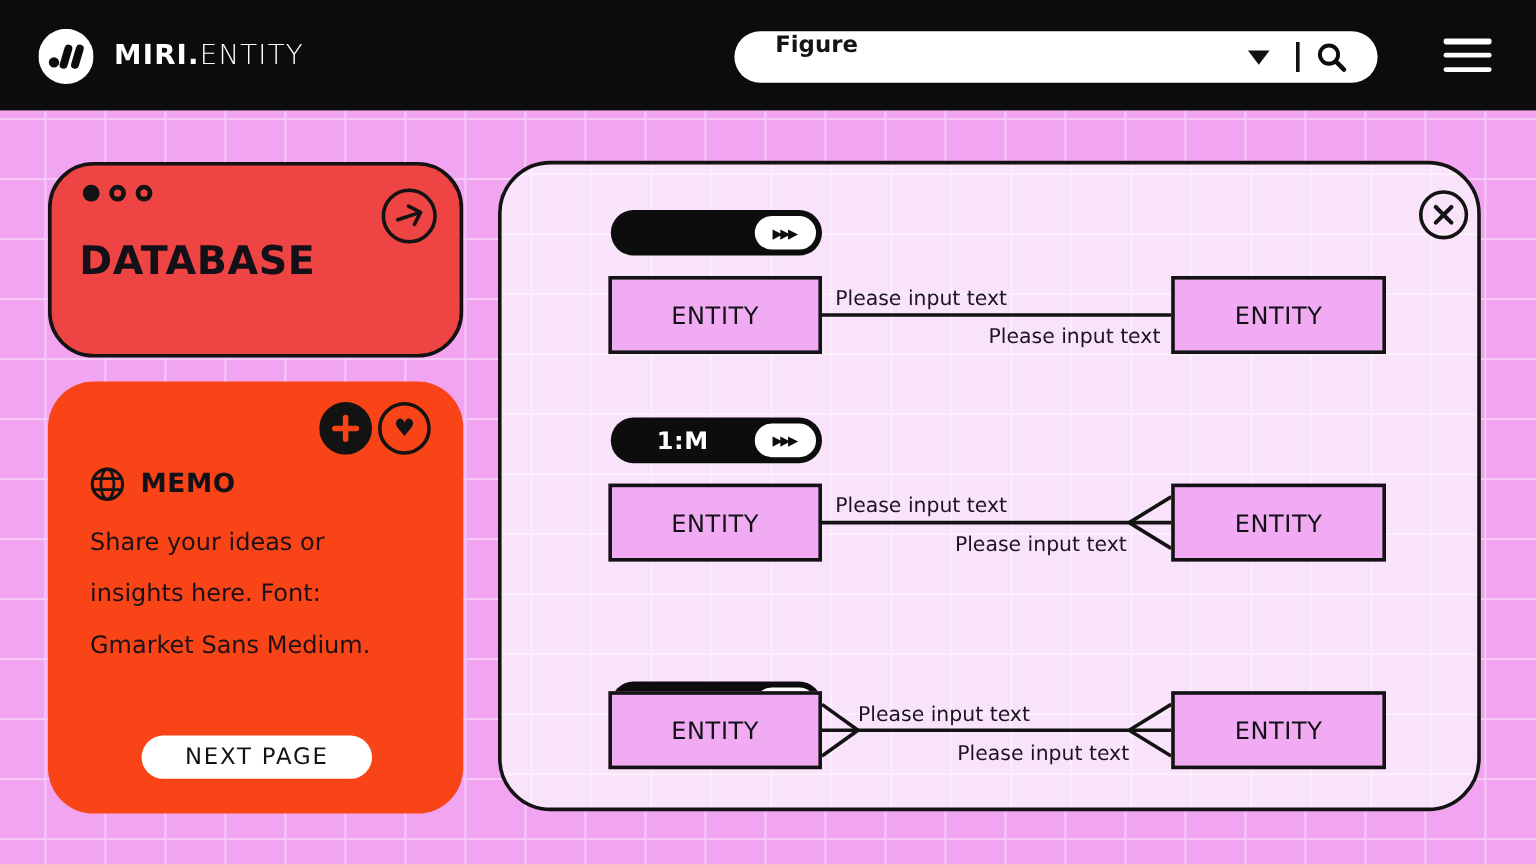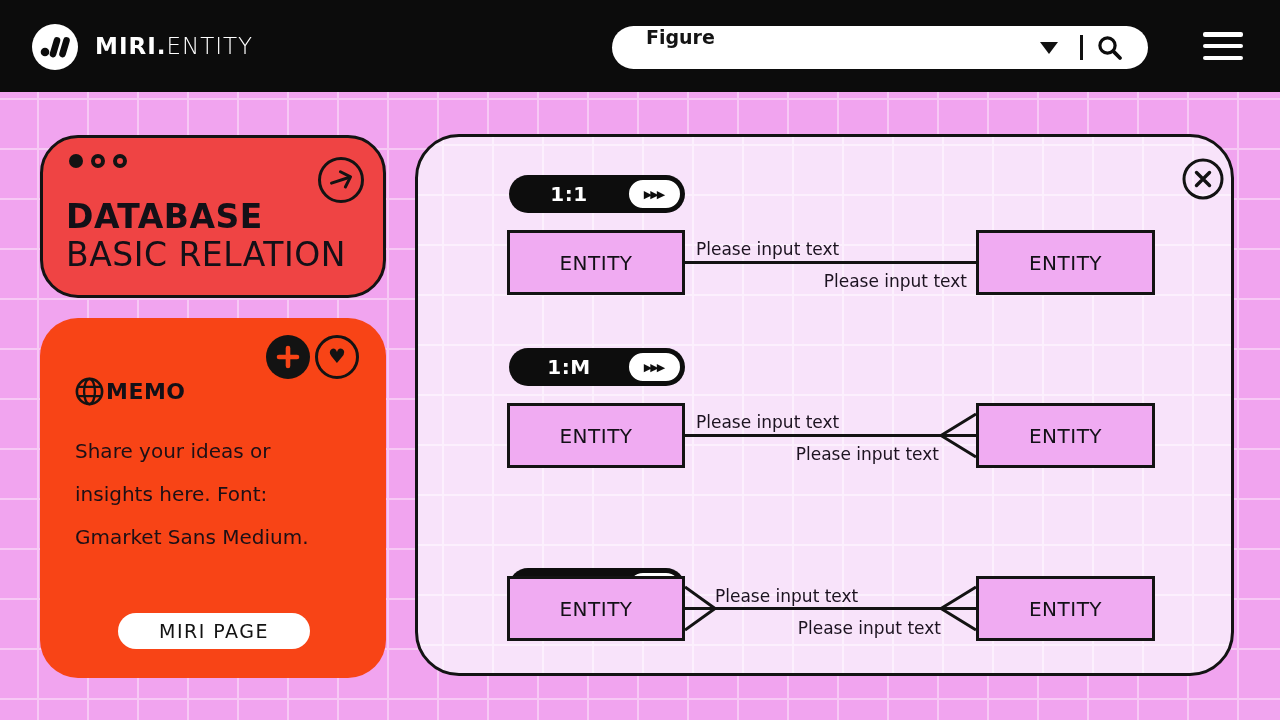--- a/index.html
+++ b/index.html
@@ -41,21 +41,21 @@
   .title-text { position:absolute; left:23px; top:60px; color:#131017; }
   .title-text .t1 { font-size:33px; font-weight:800; line-height:38px; letter-spacing:0.5px; }
   .title-text .t2 { font-size:33px; font-weight:400; line-height:38px; letter-spacing:0.5px; }
 
   
   .memo-card { position:absolute; left:40px; top:318px; width:346px; height:360px; background:#f84416; border-radius:38px; }
   .memo-actions { position:absolute; right:27px; top:17px; display:flex; gap:5px; }
   .icon-btn { width:44px; height:44px; cursor:pointer; position:relative; }
   .heart-ring { width:44px; height:44px; border:3.5px solid #131313; border-radius:50%; display:flex; align-items:center; justify-content:center; }
   .heart-glyph { font-size:20px; color:#131313; line-height:1; transform:translateY(-1px); }
-  .memo-head { position:absolute; left:33px; top:57px; display:flex; align-items:center; }
+  .memo-head { position:absolute; left:33px; top:69px; display:flex; align-items:center; gap:11px; }
   .memo-title { font-size:22px; font-weight:800; color:#131017; letter-spacing:0.5px; }
   .memo-body { position:absolute; left:35px; top:112px; width:258px; font-size:20px; line-height:43px; font-weight:500; color:#1d1016; }
   .next-btn { position:absolute; left:78px; top:295px; width:192px; height:36px; background:#fff; border:none; border-radius:19px; font-family:inherit; font-size:19px; font-weight:500; letter-spacing:1.5px; color:#131313; cursor:pointer; display:flex; align-items:center; justify-content:center; }
 
   
   .panel { position:absolute; left:415px; top:134px; width:819px; height:542px; background-color:#f8e3fa; border:3px solid #131313; border-radius:44px;
     background-image:
       linear-gradient(90deg, #fcf0fd 0 2px, transparent 2px),
       linear-gradient(0deg, #fcf0fd 0 2px, transparent 2px);
     background-size:50px 50px;
@@ -123,21 +123,20 @@
     </div>
     <svg class="arrow-circle" viewBox="0 0 48 48">
       <circle cx="24" cy="24" r="21.5" fill="none" stroke="#131313" stroke-width="3"></circle>
       <g transform="rotate(-18 24 24)">
         <path d="M14 24 L33 24" stroke="#131313" stroke-width="3" stroke-linecap="round"></path>
         <path d="M26 16 L34 24 L26 32" fill="none" stroke="#131313" stroke-width="3" stroke-linecap="round" stroke-linejoin="round"></path>
       </g>
     </svg>
     <div class="title-text">
       <div class="t1">DATABASE</div>
-      <div class="t2">BASIC RELATION</div>
     </div>
   </div>
 
   <div class="memo-card">
     <div class="memo-actions">
       <svg class="icon-btn" viewBox="0 0 44 44">
         <circle cx="22" cy="22" r="22" fill="#131313"></circle>
         <path d="M13 22 L31 22 M22 13 L22 31" stroke="#f84416" stroke-width="4.6" stroke-linecap="round"></path>
       </svg>
       <div class="icon-btn">
@@ -148,33 +147,32 @@
     </div>
     <div class="memo-head">
       <svg width="33" height="33" viewBox="0 0 34 34">
         <circle cx="17" cy="17" r="13" fill="none" stroke="#131313" stroke-width="2.7"></circle>
         <ellipse cx="17" cy="17" rx="5.6" ry="13" fill="none" stroke="#131313" stroke-width="2.4"></ellipse>
         <path d="M5.6 12.3 L28.4 12.3 M5.6 21.7 L28.4 21.7" stroke="#131313" stroke-width="2.4"></path>
       </svg>
       <span class="memo-title">MEMO</span>
     </div>
     <div class="memo-body">Share your ideas or insights here. Font: Gmarket Sans Medium.</div>
-    <button class="next-btn">MIRI PAGE</button>
+    <button class="next-btn">NEXT PAGE</button>
   </div>
 
   <div class="panel">
 
     <svg class="close-btn" viewBox="0 0 44 44">
       <circle cx="22" cy="22" r="19" fill="none" stroke="#131313" stroke-width="3"></circle>
       <path d="M15.5 15.5 L28.5 28.5 M28.5 15.5 L15.5 28.5" stroke="#131313" stroke-width="3.4" stroke-linecap="round"></path>
     </svg>
 
     <div class="row1">
       <div class="badge r1">
-        <span class="badge-label">1:1</span>
         <span class="badge-arrows">▶▶▶</span>
       </div>
       <div class="entity left">ENTITY</div>
       <svg class="connector" viewBox="0 0 291 65">
         <path d="M0 32.5 L291 32.5" stroke="#131313" stroke-width="3"></path>
       </svg>
       <div class="entity right">ENTITY</div>
     </div>
     <div class="rel-label lab-t1">Please input text</div>
     <div class="rel-label lab-b1">Please input text</div>

